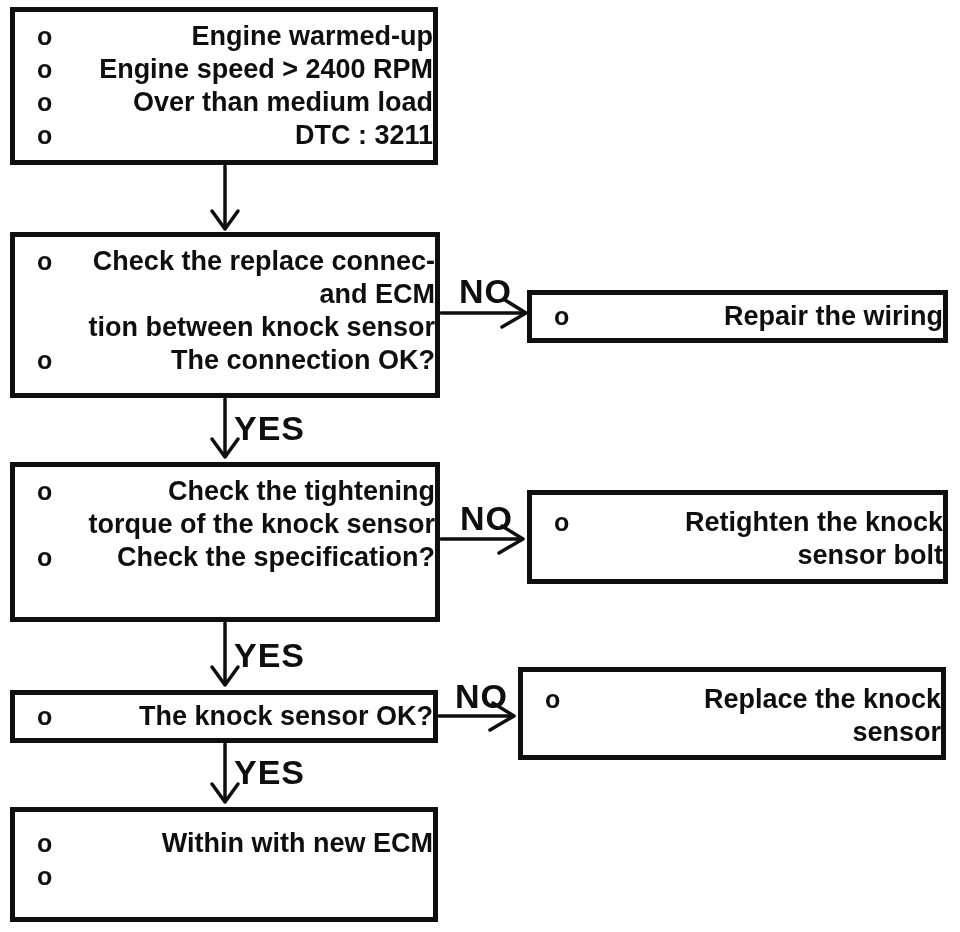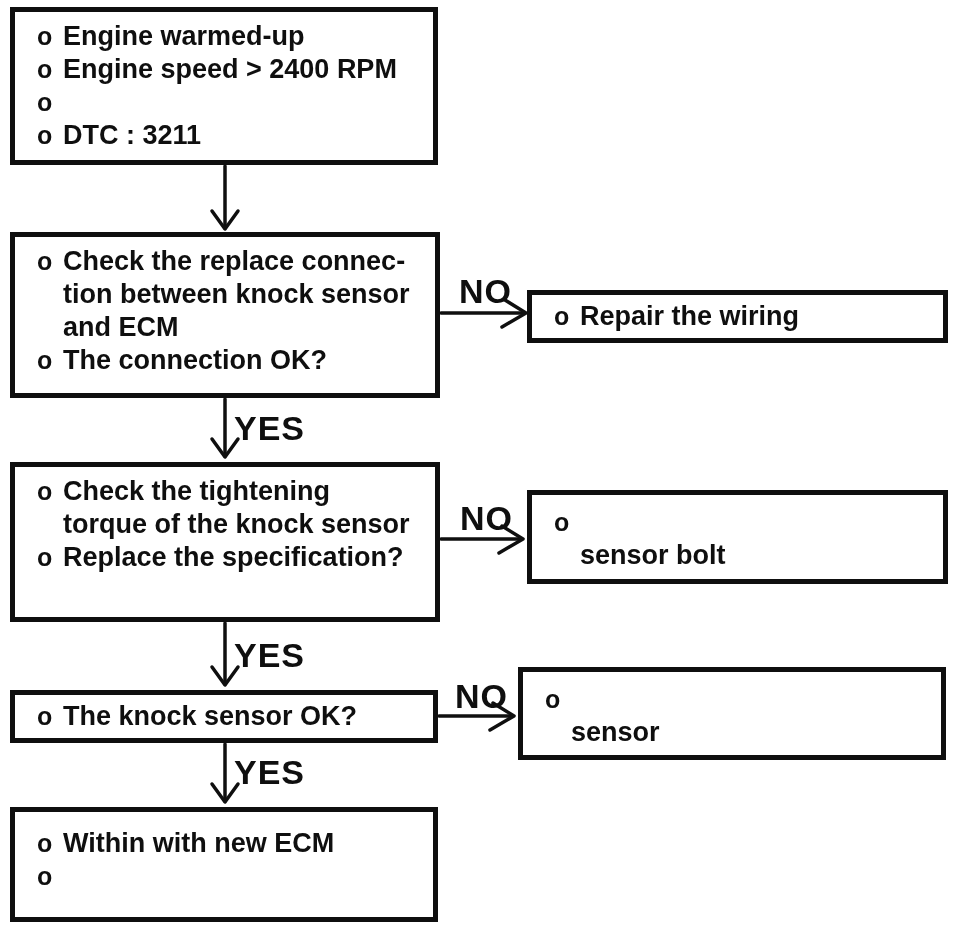--- a/index.html
+++ b/index.html
@@ -33,21 +33,21 @@
     box-sizing:border-box;
   }
   .vcenter .inner{justify-content:center;}
   .line{display:flex;align-items:baseline;}
   .b{
     flex:0 0 48px;
     padding-left:22px;
     box-sizing:border-box;
     font-size:25px;
   }
-  .txt{flex:1 1 auto;white-space:nowrap;}
+  .txt{flex:1 1 auto;white-space:nowrap;text-align:right;}
   .edge-label{
     position:absolute;
     font-size:34px;
     font-weight:bold;
     line-height:30px;
     color:var(--ink);
     letter-spacing:1px;
   }
   svg.connectors{
     position:absolute;
@@ -111,41 +111,42 @@
       <div class="line">
         <span class="b">o</span>
         <span class="txt">Engine warmed-up</span>
       </div>
       <div class="line">
         <span class="b">o</span>
         <span class="txt">Engine speed &gt; 2400 RPM</span>
       </div>
       <div class="line">
         <span class="b">o</span>
+        <span class="txt">Over than medium load</span>
       </div>
       <div class="line">
         <span class="b">o</span>
         <span class="txt">DTC : 3211</span>
       </div>
     </div>
   </div>
 
   <div class="fc-box" style="left:10px;top:232px;width:430px;height:166px;">
     <div class="inner" style="padding-top:8px;">
       <div class="line">
         <span class="b">o</span>
         <span class="txt">Check the replace connec-</span>
       </div>
       <div class="line">
         <span class="b"></span>
+        <span class="txt">and ECM</span>
+      </div>
+      <div class="line">
+        <span class="b"></span>
         <span class="txt">tion between knock sensor</span>
-      </div>
-      <div class="line">
-        <span class="b"></span>
-        <span class="txt">and ECM</span>
       </div>
       <div class="line">
         <span class="b">o</span>
         <span class="txt">The connection OK?</span>
       </div>
     </div>
   </div>
 
   <div class="fc-box vcenter" style="left:527px;top:290px;width:421px;height:53px;">
     <div class="inner">
@@ -161,29 +162,30 @@
       <div class="line">
         <span class="b">o</span>
         <span class="txt">Check the tightening</span>
       </div>
       <div class="line">
         <span class="b"></span>
         <span class="txt">torque of the knock sensor</span>
       </div>
       <div class="line">
         <span class="b">o</span>
-        <span class="txt">Replace the specification?</span>
+        <span class="txt">Check the specification?</span>
       </div>
     </div>
   </div>
 
   <div class="fc-box" style="left:527px;top:490px;width:421px;height:94px;">
     <div class="inner" style="padding-top:11px;">
       <div class="line">
         <span class="b">o</span>
+        <span class="txt">Retighten the knock</span>
       </div>
       <div class="line">
         <span class="b"></span>
         <span class="txt">sensor bolt</span>
       </div>
     </div>
   </div>
 
   <div class="fc-box vcenter" style="left:10px;top:690px;width:428px;height:53px;">
     <div class="inner">
@@ -191,20 +193,21 @@
         <span class="b">o</span>
         <span class="txt">The knock sensor OK?</span>
       </div>
     </div>
   </div>
 
   <div class="fc-box" style="left:518px;top:667px;width:428px;height:93px;">
     <div class="inner" style="padding-top:11px;">
       <div class="line">
         <span class="b">o</span>
+        <span class="txt">Replace the knock</span>
       </div>
       <div class="line">
         <span class="b"></span>
         <span class="txt">sensor</span>
       </div>
     </div>
   </div>
 
   <div class="fc-box" style="left:10px;top:807px;width:428px;height:115px;">
     <div class="inner" style="padding-top:15px;">

